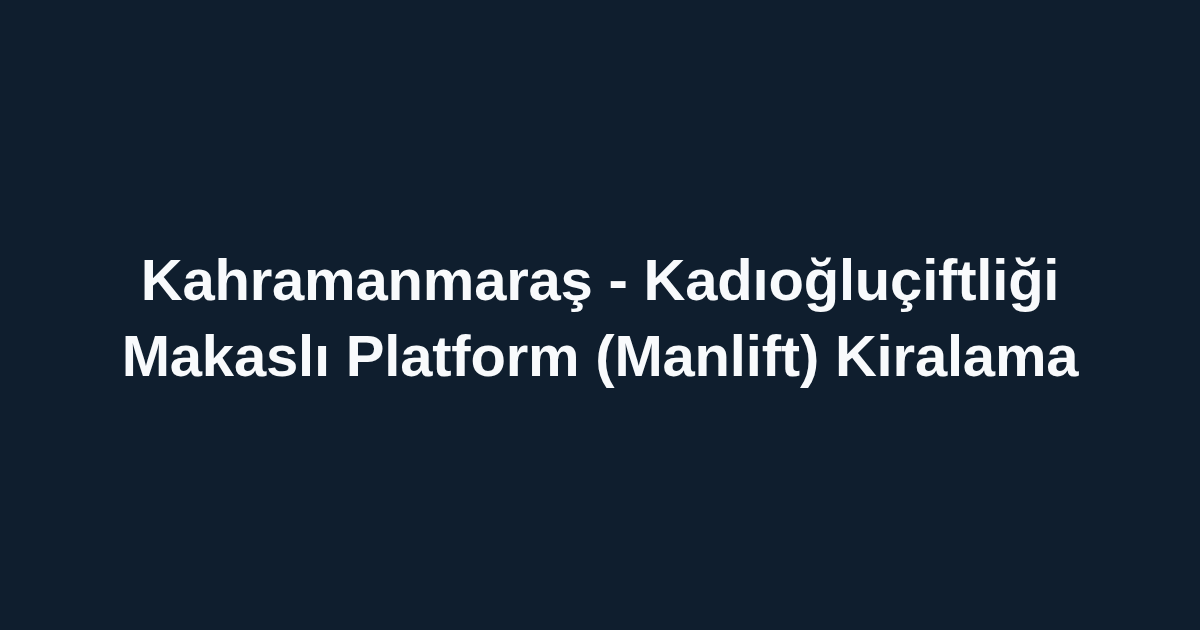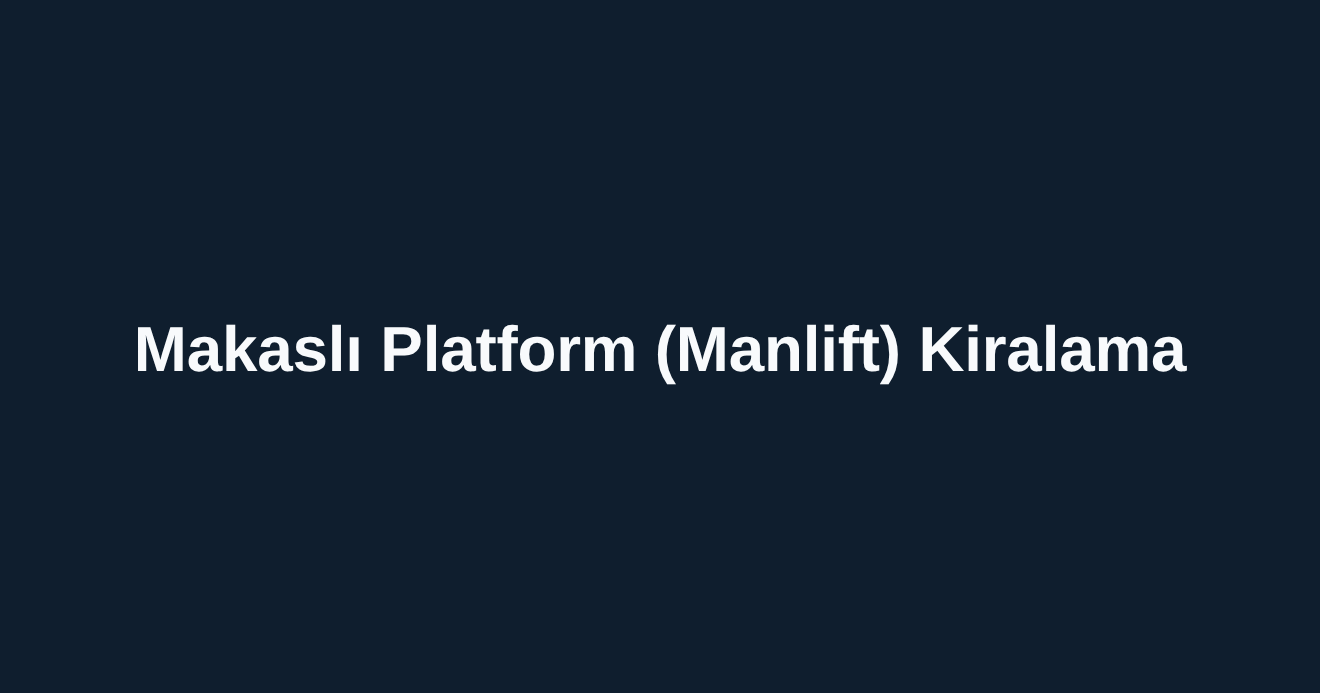--- a/index.html
+++ b/index.html
@@ -49,18 +49,19 @@
     margin-top: 16px;
   }
 </style>
 </head>
 <body>
 
 <div class="og-card">
 
   <div class="title-block">
 
+    <span class="title-line">Kahramanmaraş - Kadıoğluçiftliği</span>
 
     <span class="title-line">Makaslı Platform (Manlift) Kiralama</span>
 
   </div>
 
 </div>
 
 </body></html>

